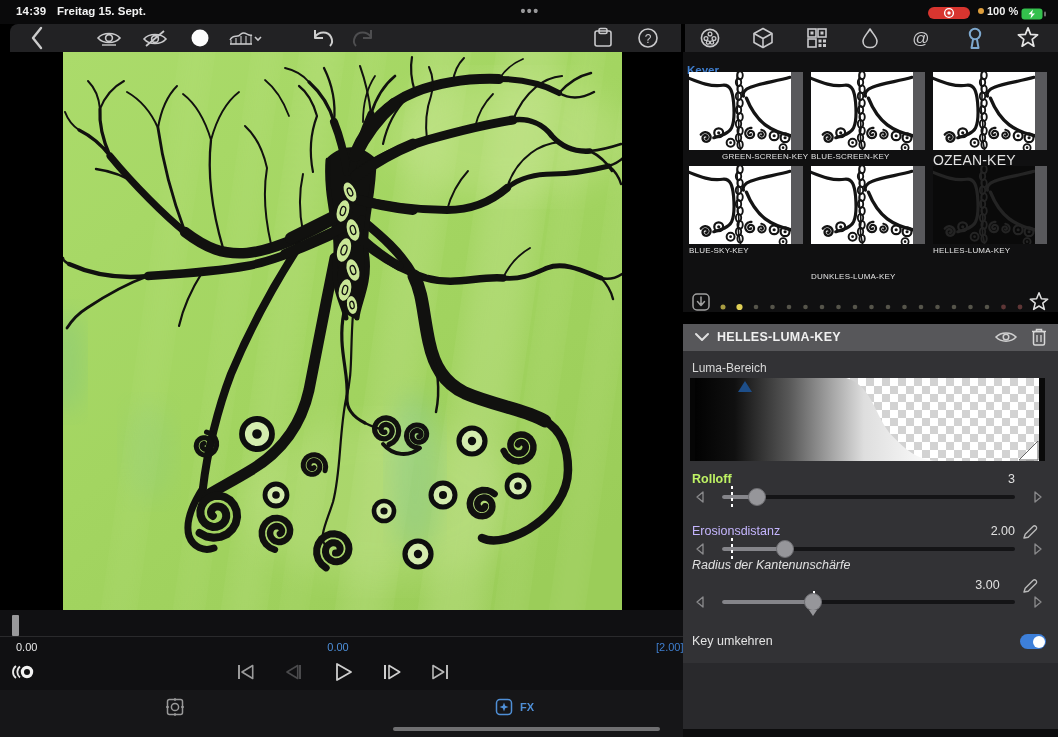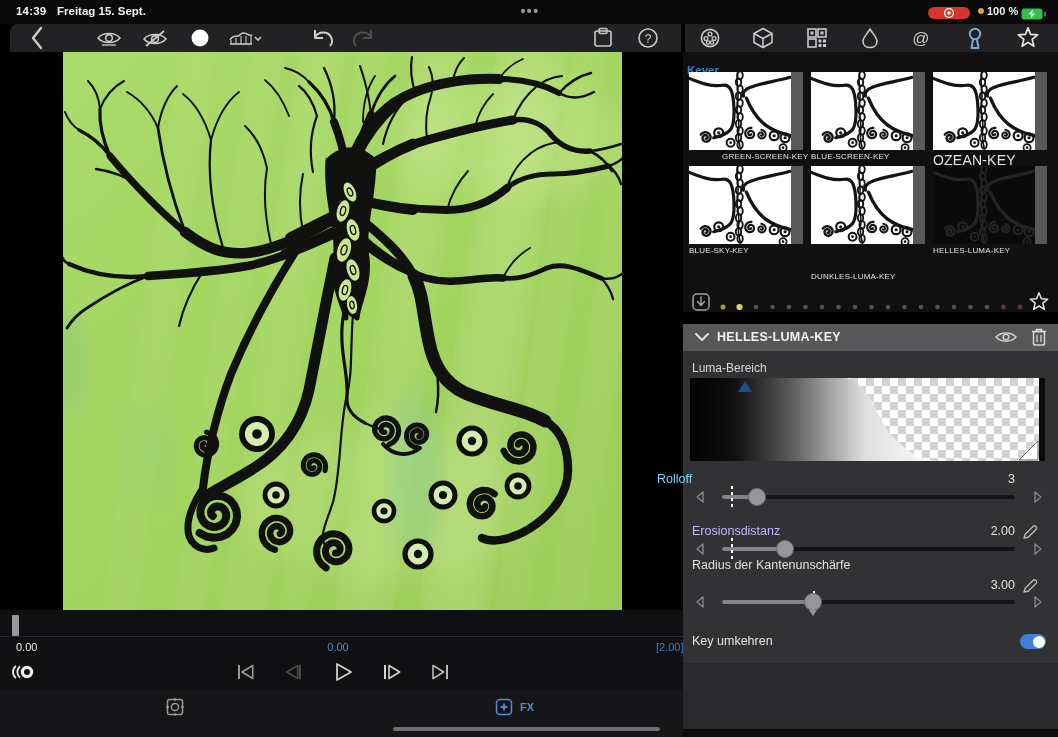--- a/index.html
+++ b/index.html
@@ -437,21 +437,21 @@
           <rect x="8" y="8" width="8" height="8" fill="#d2d2d2"></rect>
 </pattern>
 </defs>
 <rect width="355" height="83" fill="url(#checker)"></rect>
 <path d="M0,0 L156.2,0 C184.6,8.3 184.6,43.160000000000004 205.89999999999998,61.42 C220.1,76.36 234.3,83 248.49999999999997,83 L0,83 Z" fill="url(#lumag)"></path>
 <rect x="0" y="0" width="5" height="83" fill="#050505"></rect>
 <rect x="349" y="0" width="6" height="83" fill="#0a0a0a"></rect>
 <path d="M55,3 L62,14 L48,14 Z" fill="#1d4e89"></path>
 <path d="M348,82 L348,63 L329,82 Z" fill="#ffffff" stroke="#666" stroke-width="1"></path>
 </svg></div>
-<div class="abs" style="left:657px;top:472px;color:#7dd3fc;font-size:12.5px;">Rolloff</div>
+<div class="abs" style="left:692px;top:472px;color:#bef264;font-size:12.5px;font-weight:bold;">Rolloff</div>
 <div class="abs" style="left:960px;top:472px;color:#e0e0e0;font-size:12.5px;width:55px;text-align:right;">3</div>
 <div class="ic" style="left:700px;top:497px;transform:translate(-50%,-50%);">
     <svg width="10" height="14" viewBox="0 0 10 14" style="" xmlns="http://www.w3.org/2000/svg">
       <path d="M8,2 L2,7 L8,12 Z" fill="none" stroke="#8a8a8c" stroke-width="1.3" stroke-linejoin="round"></path>
     </svg>
   </div>
 <div class="ic" style="left:1038px;top:497px;transform:translate(-50%,-50%);">
     <svg width="10" height="14" viewBox="0 0 10 14" style="" xmlns="http://www.w3.org/2000/svg">
       <path d="M2,2 L8,7 L2,12 Z" fill="none" stroke="#8a8a8c" stroke-width="1.3" stroke-linejoin="round"></path>
     </svg>
@@ -482,22 +482,22 @@
     </svg>
   </div>
 <div class="abs" style="left:722px;top:547px;width:293px;height:4px;border-radius:2px;background:#141416;"></div>
 <div class="abs" style="left:722px;top:547px;width:63px;height:4px;border-radius:2px;background:#85858a;"></div>
 <div class="abs" style="left:731px;top:538px;">
     <div style="width:2px;height:22px;background:repeating-linear-gradient(to bottom,#fff 0 3px,transparent 3px 6px);"></div>
   </div>
 <div class="abs" style="left:776px;top:540px;">
     <div style="width:18px;height:18px;border-radius:50%;background:#96969a;border:1px solid #6e6e72;"></div>
   </div>
-<div class="abs" style="left:692px;top:558px;color:#e0e0e0;font-size:12.5px;">Radius der Kantenunschärfe</div>
-<div class="abs" style="left:960px;top:578px;color:#e0e0e0;font-size:12.5px;width:55px;text-align:right;">3.00</div>
+<div class="abs" style="left:692px;top:558px;color:#e0e0e0;font-size:12.5px;font-style:italic;">Radius der Kantenunschärfe</div>
+<div class="abs" style="left:960px;top:578px;color:#e0e0e0;font-size:12.5px;width:55px;text-align:center;">3.00</div>
 <div class="ic" style="left:1030px;top:586px;transform:translate(-50%,-50%);">
     <svg width="16" height="16" viewBox="0 0 16 16" style="" xmlns="http://www.w3.org/2000/svg">
       <path d="M2,14 L3.2,10.2 L11,2.4 C11.8,1.6 13.2,1.6 14,2.4 C14.8,3.2 14.8,4.6 14,5.4 L6.2,13.2 L2,14 Z" fill="none" stroke="#b8b8b8" stroke-width="1.4" stroke-linejoin="round"></path>
     </svg>
   </div>
 <div class="ic" style="left:700px;top:602px;transform:translate(-50%,-50%);">
     <svg width="10" height="14" viewBox="0 0 10 14" style="" xmlns="http://www.w3.org/2000/svg">
       <path d="M8,2 L2,7 L8,12 Z" fill="none" stroke="#8a8a8c" stroke-width="1.3" stroke-linejoin="round"></path>
     </svg>
   </div>

